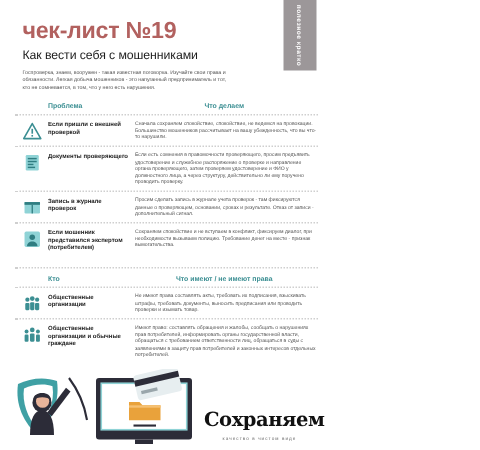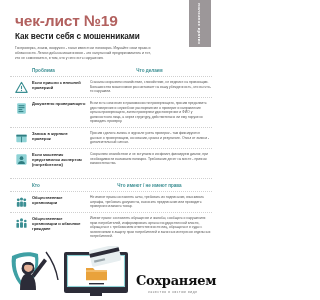--- a/index.html
+++ b/index.html
@@ -28,21 +28,21 @@
     line-height:5.4px;
     text-align:center;
   }
   .title{
     position:absolute;left:15px;top:12px;
     font-size:15.5px;font-weight:700;
     color:#b2615f;letter-spacing:-.2px;
   }
   .subtitle{
     position:absolute;left:15px;top:32px;
-    font-size:8.2px;font-weight:700;
+    font-size:8.2px;font-weight:400;
     color:#1d1d1d;letter-spacing:-.05px;
   }
   .intro{
     position:absolute;left:15px;top:46px;width:138px;
     font-size:3.5px;line-height:5.2px;color:#555;
   }
 
   
   .tbl{position:absolute;left:10px;width:202px;}
   .thead{display:flex;padding-bottom:3px;}

